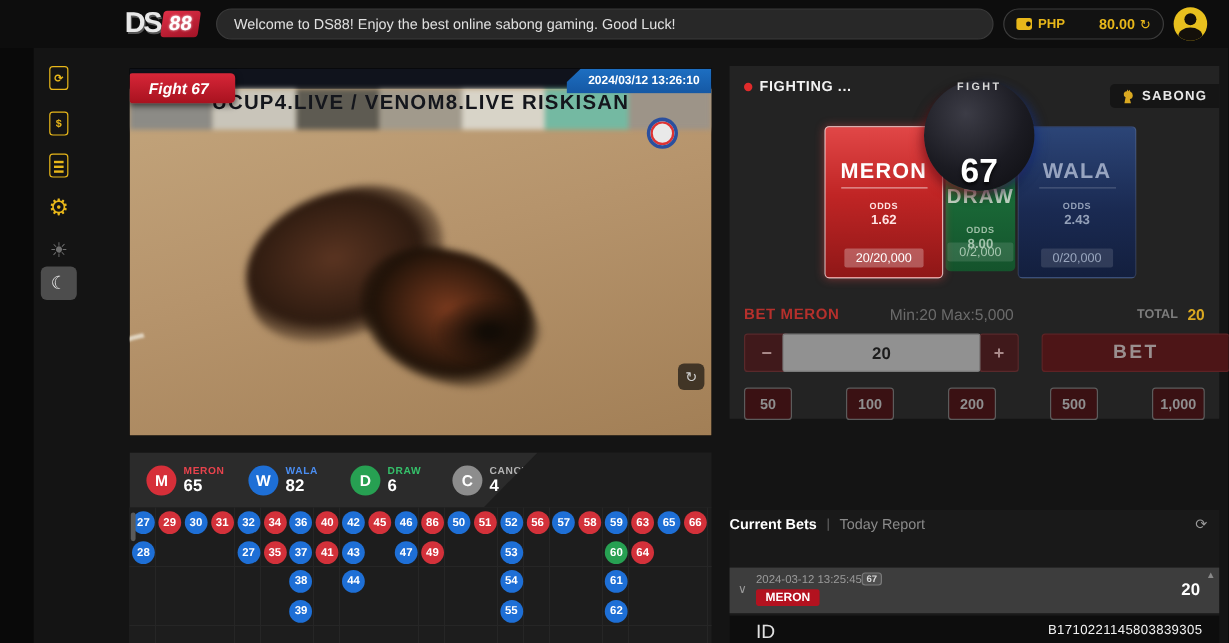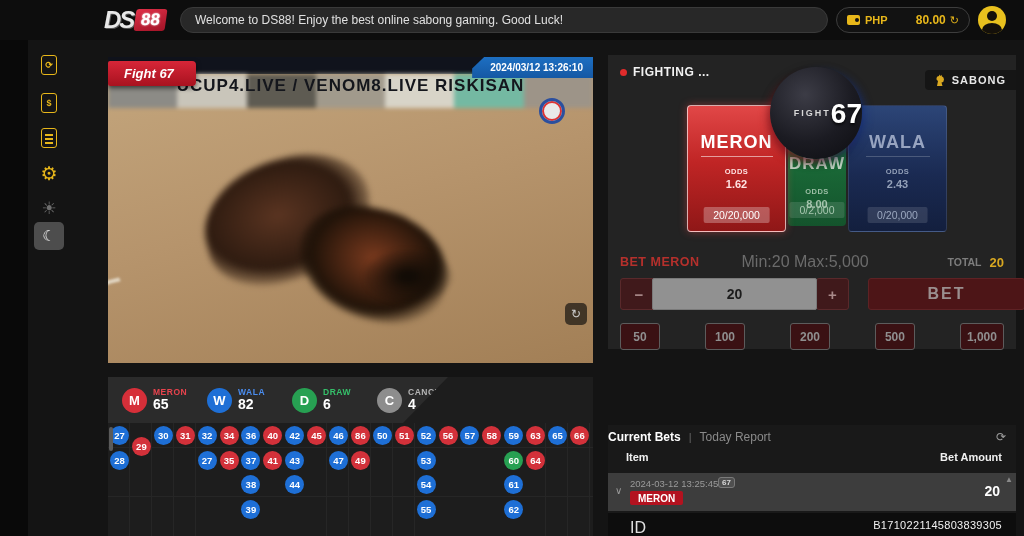--- a/index.html
+++ b/index.html
@@ -5,21 +5,21 @@
   * { margin:0; padding:0; box-sizing:border-box; }
   html,body { background:#000; }
   body { font-family:"Liberation Sans", sans-serif; }
   #app {
     position:relative; width:1024px; height:536px; overflow:hidden;
     background:#141414; color:#ddd;
   }
   
   .topbar { position:absolute; left:0; top:0; width:1024px; height:40px; background:#0d0d0d; z-index:5; }
   .logo { position:absolute; left:104px; top:5px; height:30px; display:flex; align-items:center; cursor:pointer; }
-  .logo-ds { font-weight:bold; font-style:italic; font-size:24px; color:#e8e8e8; letter-spacing:-2px;
+  .logo-ds { font-weight:bold; font-size:24px; color:#e8e8e8; letter-spacing:-2px;
              text-shadow:1px 1px 0 #555; }
   .logo-88 { margin-left:2px; background:linear-gradient(160deg,#e03048,#a11326); color:#fff; font-weight:bold;
              font-size:17px; padding:1px 6px; transform:skewX(-8deg); border-radius:3px;
              text-shadow:0 0 2px #fff; }
   .welcome-pill { position:absolute; left:180px; top:7px; width:648px; height:26px; background:#282828;
              border:1px solid #3a3a3a; border-radius:13px; display:flex; align-items:center;
              padding:0 14px; font-size:12px; color:#e0e0e0; }
   .wallet-pill { position:absolute; left:836px; top:7px; width:134px; height:26px; background:#121212;
              border:1px solid #3d3d3d; border-radius:13px; display:flex; align-items:center;
              padding:0 10px; color:#e8b71a; cursor:pointer; }
@@ -125,27 +125,27 @@
   .card-pool { position:absolute; bottom:8px; left:50%; transform:translateX(-50%);
           background:rgba(255,255,255,0.28); border-radius:2px; font-weight:normal; font-size:10.5px;
           color:#fff; padding:2px 10px; white-space:nowrap; }
   .card-draw .card-pool, .card-wala .card-pool { background:rgba(255,255,255,0.12); }
   .card-draw .card-pool { color:#a8c7b0; }
   .card-wala .card-pool { color:#9aa7bf; }
   .fight-ball { position:absolute; left:162px; top:12px; width:92px; height:92px; border-radius:50%; z-index:3;
           background:radial-gradient(circle at 38% 30%, #3c3c46 0%, #1b1b22 55%, #0c0c10 100%);
           box-shadow:-6px 6px 10px -4px rgba(190,30,40,0.55), 6px 2px 10px -4px rgba(30,70,190,0.55),
                      0 4px 10px rgba(0,0,0,0.6);
-          display:flex; align-items:center; justify-content:flex-end; }
+          display:flex; flex-direction:column; align-items:center; justify-content:space-between; }
   .fight-word { color:#d8d8d8; font-size:9px; font-weight:bold; letter-spacing:2px; }
   .fight-number { color:#ffffff; font-size:28px; font-weight:bold; margin-top:1px;
           text-shadow:0 2px 3px rgba(0,0,0,.8); }
   .bet-bar { position:absolute; left:12px; right:12px; top:198px; height:18px; display:flex; align-items:center; }
   .bet-side { color:#b5302c; font-weight:bold; font-size:12.5px; letter-spacing:0.5px; }
-  .bet-limits { color:#6b6b6b; font-size:16px; margin-left:10px;padding-left:32px; }
+  .bet-limits { color:#6b6b6b; font-size:13px; margin-left:10px;padding-left:32px; }
   .bet-total-label { margin-left:auto; color:#7d7d7d; font-weight:bold; font-size:10.5px; }
   .bet-total-value { color:#d9a821; font-weight:bold; font-size:13px; margin-left:8px; }
   .stepper-row { position:absolute; left:12px; top:223px; height:32px; width:384px; }
   .step-btn { position:absolute; top:0; height:32px; background:#40191b; border:1px solid #59292b;
           color:#a98a8a; font-size:15px; font-weight:bold; border-radius:3px; cursor:pointer; }
   .step-minus { left:0; width:38px; }
   .step-plus { left:196px; width:33px; }
   .step-input { position:absolute; left:32px; top:0; width:165px; height:32px; background:#919191;
           border:1px solid #7a7a7a; text-align:center; font-weight:bold; font-size:14px; color:#1c1c1c;
           border-radius:2px; z-index:2; font-family:"Liberation Sans",sans-serif; }
@@ -279,21 +279,21 @@
           <span class="res-circle" style="background:#8d8d8d">C</span>
           <span class="res-texts">
             <div class="res-label" style="color:#b5b5b5">CANCEL</div>
             <div class="res-count">4</div>
           </span>
         </div>
       </div>
     <div class="res-grid">
         <div class="cell" style="left: 2px; top: 3px; background: rgb(30, 111, 214);">27</div>
         <div class="cell" style="left: 2px; top: 27.6px; background: rgb(30, 111, 214);">28</div>
-        <div class="cell" style="left: 23.9px; top: 14px; background: rgb(211, 49, 58);">29</div>
+        <div class="cell" style="left: 23.9px; top: 3px; background: rgb(211, 49, 58);">29</div>
         <div class="cell" style="left: 45.8px; top: 3px; background: rgb(30, 111, 214);">30</div>
         <div class="cell" style="left: 67.7px; top: 3px; background: rgb(211, 49, 58);">31</div>
         <div class="cell" style="left: 89.6px; top: 3px; background: rgb(30, 111, 214);">32</div>
         <div class="cell" style="left: 89.6px; top: 27.6px; background: rgb(30, 111, 214);">27</div>
         <div class="cell" style="left: 111.5px; top: 3px; background: rgb(211, 49, 58);">34</div>
         <div class="cell" style="left: 111.5px; top: 27.6px; background: rgb(211, 49, 58);">35</div>
         <div class="cell" style="left: 133.4px; top: 3px; background: rgb(30, 111, 214);">36</div>
         <div class="cell" style="left: 133.4px; top: 27.6px; background: rgb(30, 111, 214);">37</div>
         <div class="cell" style="left: 133.4px; top: 52.2px; background: rgb(30, 111, 214);">38</div>
         <div class="cell" style="left: 133.4px; top: 76.8px; background: rgb(30, 111, 214);">39</div>
@@ -388,24 +388,20 @@
       </div>
   </div>
 
   <div class="bets-panel">
     <div class="bets-tabs">
       <span class="tab-current">Current Bets</span>
       <span class="tab-sep">|</span>
       <span class="tab-today">Today Report</span>
     </div>
     <span class="bets-refresh">⟳</span>
-    <div class="bets-cols">
-      <span class="col-item">Item</span>
-      <span class="col-amount">Bet Amount</span>
-    </div>
     <div class="bet-row">
       <span class="bet-chevron">∨</span>
       <span class="bet-dt">2024-03-12 13:25:45</span>
       <span class="bet-fightno">67</span>
       <span class="bet-side-badge">MERON</span>
       <span class="bet-amount">20</span>
     </div>
     <span class="bets-scroll-up">▲</span>
     <div class="bet-detail">
       <span class="detail-id-label">ID</span>

